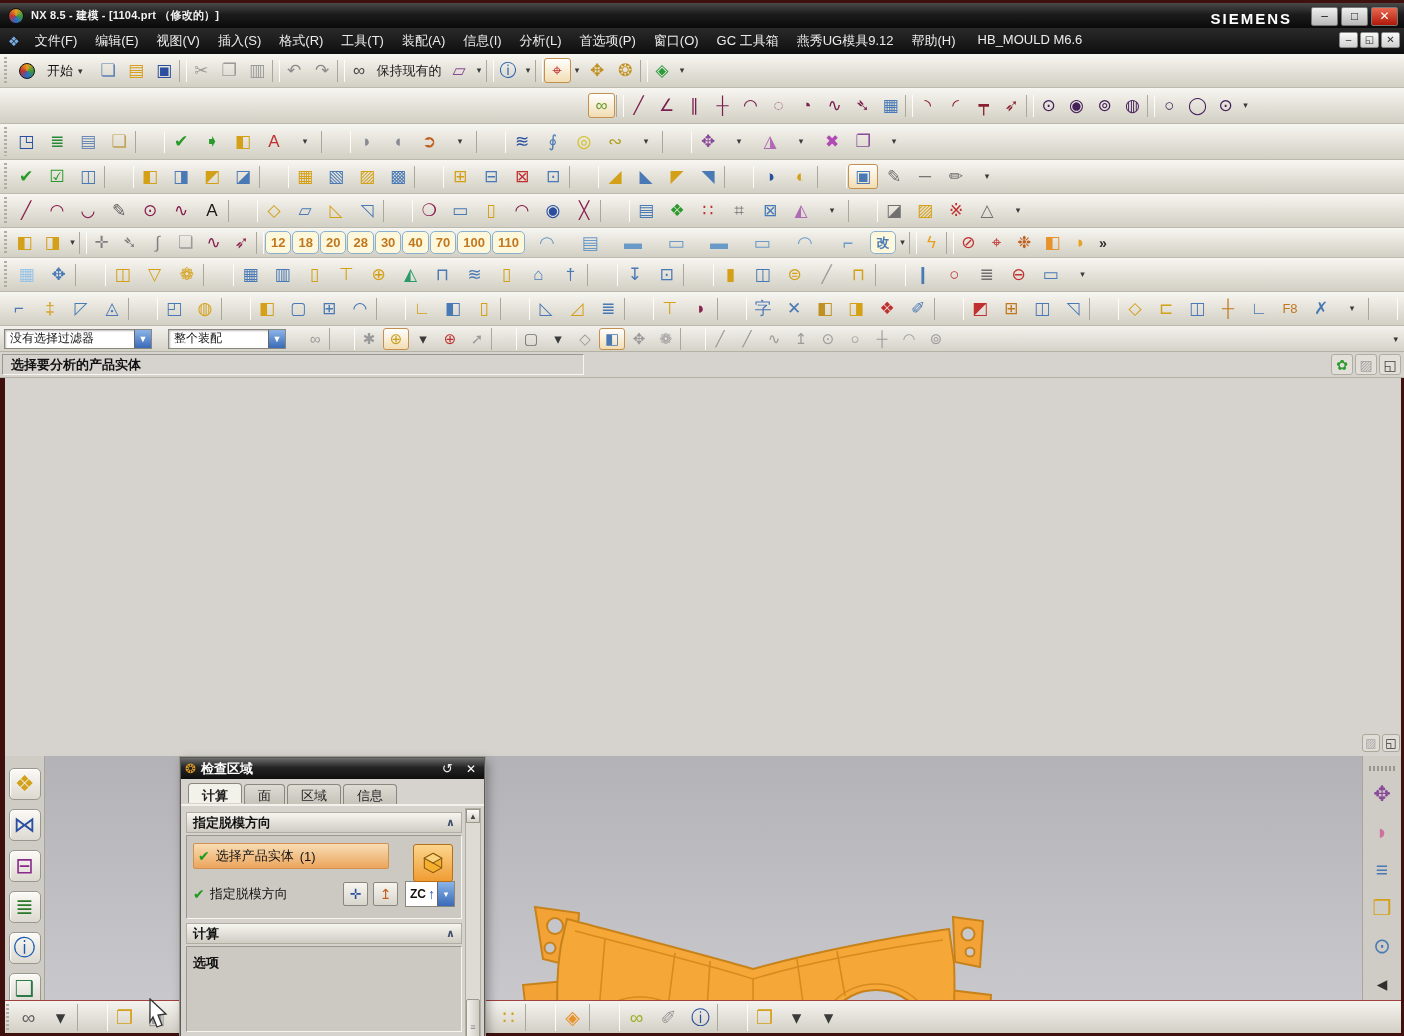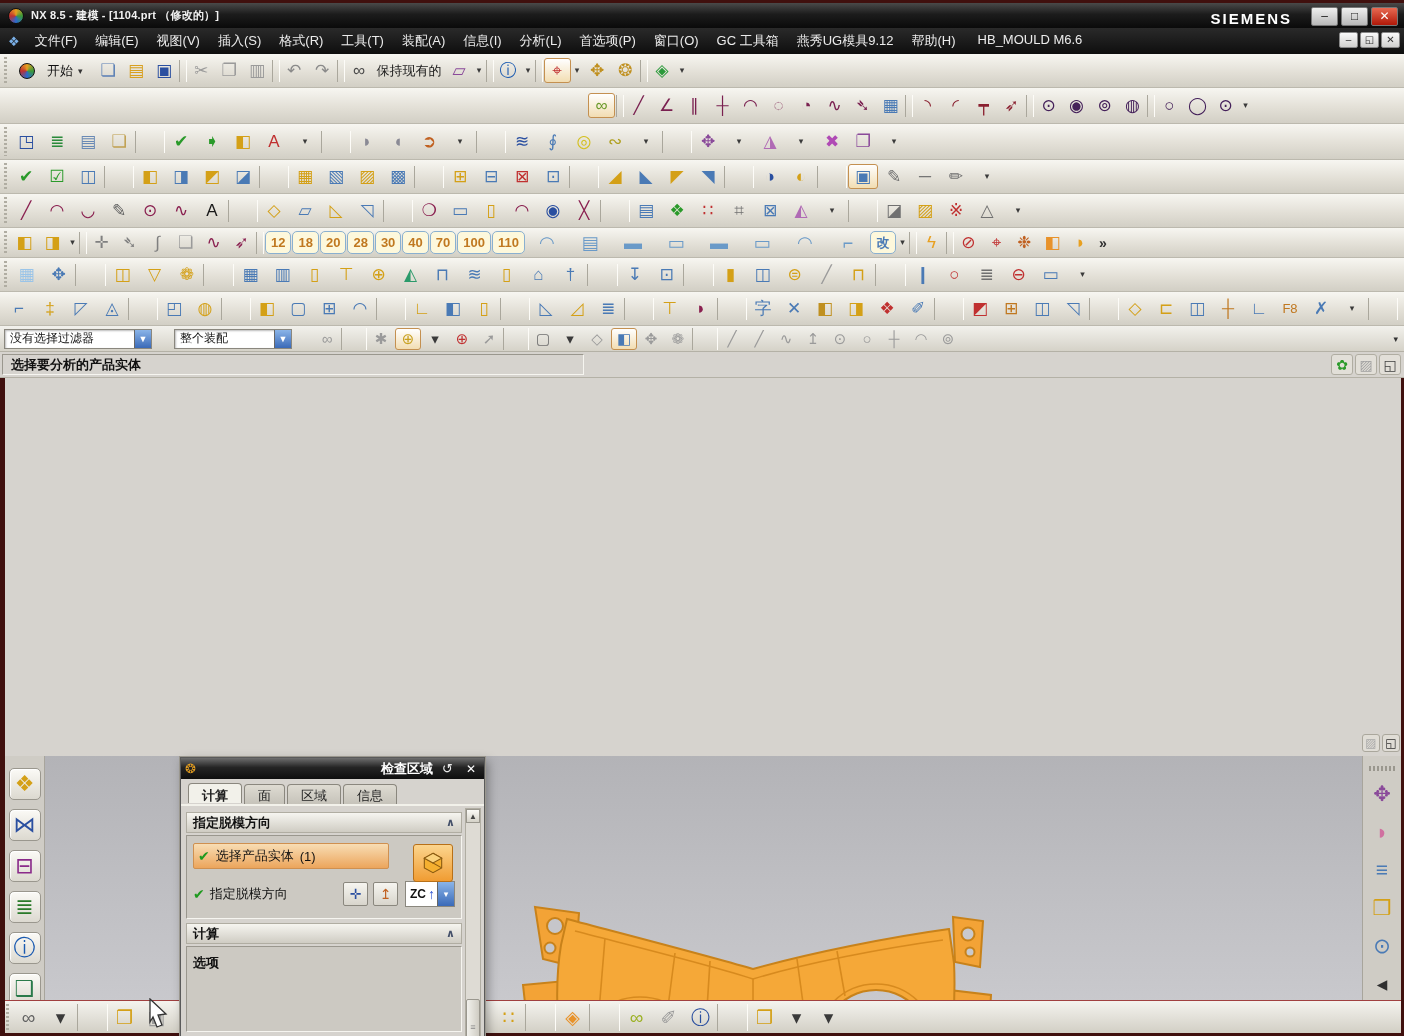--- a/index.html
+++ b/index.html
@@ -59,21 +59,21 @@
   .startbtn { display:flex; align-items:center; gap:5px; padding:2px 8px; margin-right:4px;
     font-size:13px; color:#111; }
   .startbtn .ddc { font-size:9px; color:#333; }
   .r2strip { padding-left:588px; }
   .sp7 .ticon { width:31px; }  .sp8 .ticon { width:30px; }
   .sp45 .ticon { width:30px; }
 
   
   .selbar { position:absolute; left:0; top:326px; width:1404px; height:26px;
     background:linear-gradient(180deg,#f2f1ec,#d5d2c8); border-bottom:1px solid #b4b1a6;
-    display:flex; align-items:center; padding-left:4px; gap:22px; }
+    display:flex; align-items:center; padding-left:4px; gap:16px; }
   .selbox { height:20px; background:#fff; border:1px solid #8a877e; box-shadow:inset 1px 1px 2px #bbb;
     display:flex; align-items:center; font-size:12px; color:#111; }
   .selbox .val { padding:0 5px; white-space:nowrap; overflow:hidden; flex:1; }
   .selbox .dbtn2 { width:17px; height:100%; background:linear-gradient(#8ab4e8,#3a6ab8); color:#fff;
     font-size:9px; display:flex; align-items:center; justify-content:center; border-left:1px solid #666; }
   .selicons { display:flex; align-items:center; gap:1px; }
   .selbar .ticon { width:26px; height:22px; font-size:15px; }
   .sel-ovf { position:absolute; right:6px; font-size:9px; color:#333; }
 
   
@@ -108,21 +108,21 @@
   .rightbar .ticon { width:30px; height:30px; font-size:21px; }
   .rb-grip { width:26px; height:5px; background:repeating-linear-gradient(90deg,#9a978e 0 2px,transparent 2px 4px); }
 
   
   .dialog { position:absolute; left:180px; top:379px; width:305px; height:612px; z-index:20;
     background:#d6d3ce; border:1px solid #5a5a5a; outline:1px solid #9a978e;
     box-shadow:3px 4px 10px rgba(0,0,0,.35); }
   .dlg-title { height:21px; background:linear-gradient(180deg,#6e6e6e,#242424 45%,#0e0e0e);
     display:flex; align-items:center; padding:0 4px; gap:5px; }
   .dlg-gear { color:#e8a020; font-size:13px; }
-  .dlg-titletext { color:#fff; font-size:13px; font-weight:bold; flex:1;text-align:right; }
+  .dlg-titletext { color:#fff; font-size:13px; font-weight:bold; flex:1; }
   .dlg-reset { color:#e8e8e8; font-size:13px; padding:0 4px; }
   .dlg-close { color:#fff; font-size:12px; font-weight:bold; padding:0 4px; }
   .dlg-tabs { display:flex; gap:2px; padding:5px 0 0 7px; border-bottom:2px solid #f2f1ea; height:27px; }
   .tab { font-size:13px; padding:2px 13px; background:linear-gradient(#dedbd2,#c6c3ba);
     border:1px solid #8a877e; border-bottom:none; border-radius:4px 4px 0 0; color:#222; }
   .tab.active { background:#f2f1ea; font-weight:bold; position:relative; top:-1px; padding-top:3px; }
   .dlg-body { position:relative; height:516px; padding:3px 22px 0 5px; }
   .sec-hdr { height:21px; background:linear-gradient(#f6f5f0,#cfccc3); border:1px solid #b0ada2;
     display:flex; align-items:center; padding:0 6px; font-size:13px; font-weight:bold; color:#111; margin-top:3px; }
   .collapse { margin-left:auto; color:#44506a; font-size:11px; font-weight:bold; }

